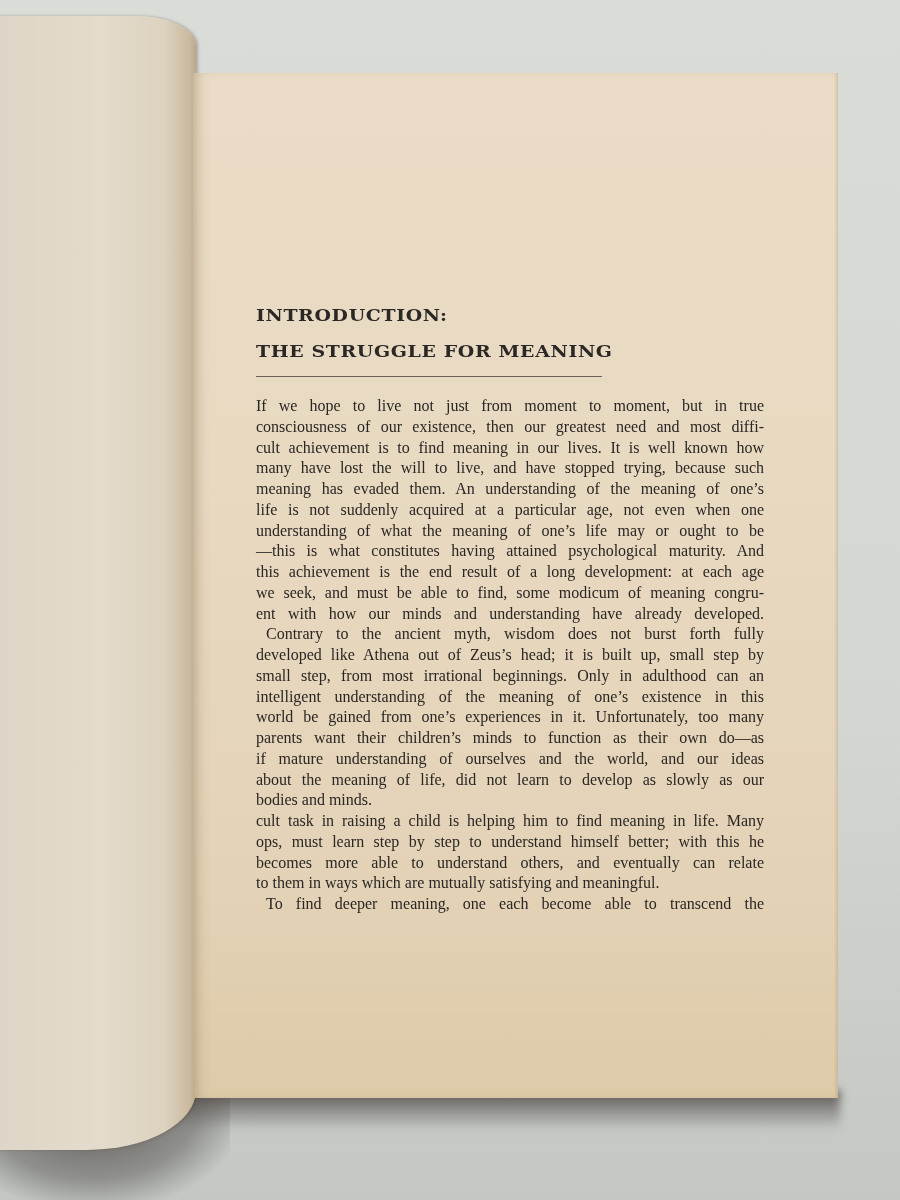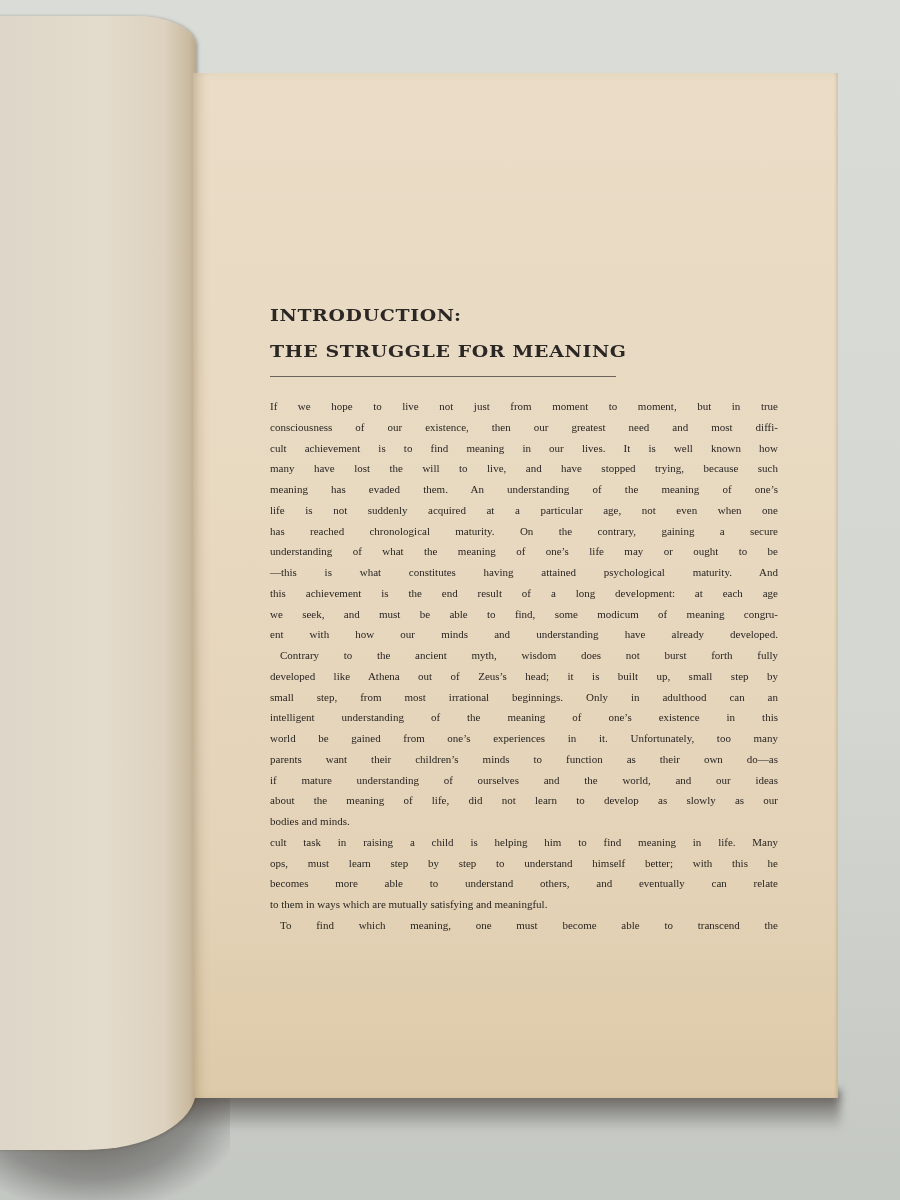--- a/index.html
+++ b/index.html
@@ -38,35 +38,34 @@
       background: linear-gradient(180deg, #eadcc6 0%, #e8d9c1 40%, #e3d2b6 80%, #ddcaa9 100%);
       box-shadow: inset 10px 0 14px -8px rgba(120,95,60,0.45);
     }
     .right-page::after {
       content: ""; position: absolute; right: 0; top: 0; width: 4px; height: 100%;
       background: linear-gradient(90deg, rgba(0,0,0,0), rgba(150,120,80,0.25));
     }
     .content {
       position: absolute; left: 63px; top: 232px; width: 508px;
       color: #2a2623;
-      margin-left: 14px;
     }
     .heading {
       font-family: "DejaVu Serif", "Liberation Serif", serif;
       font-weight: bold; font-size: 17.5px; letter-spacing: 0.6px;
       color: #2b2725; margin: 0; line-height: 20px;
       transform: scaleX(1.08); transform-origin: left center;
     }
     .heading.line1 { margin-top: 0; }
     .heading.line2 { margin-top: 16px; }
     .rule {
       width: 346px; height: 1px; background: #6b625a; margin-top: 15px; margin-bottom: 19px;
     }
     .para {
-      margin: 0; font-size: 11px; line-height: 20.75px; text-align: justify;
+      margin: 0; font-size: 16px; line-height: 20.75px; text-align: justify;
       text-align-last: justify; color: #2a2623;
     }
     .para .ln { display: block; text-align: justify; text-align-last: justify; white-space: nowrap; }
     .para .ln.last { text-align-last: left; }
     .para .ln.indent { padding-left: 10px; }
   </style>
 </head>
 <body>
 
 <div class="scene">
@@ -83,21 +82,20 @@
       <h1 class="heading line2">THE STRUGGLE FOR MEANING</h1>
       <div class="rule"></div>
 
       <div class="para">
         <span class="ln">If we hope to live not just from moment to moment, but in true</span>
         <span class="ln">consciousness of our existence, then our greatest need and most diffi-</span>
         <span class="ln">cult achievement is to find meaning in our lives. It is well known how</span>
         <span class="ln">many have lost the will to live, and have stopped trying, because such</span>
         <span class="ln">meaning has evaded them. An understanding of the meaning of one’s</span>
         <span class="ln">life is not suddenly acquired at a particular age, not even when one</span>
-        <span class="ln">has reached chronological maturity. On the contrary, gaining a secure</span>
         <span class="ln">understanding of what the meaning of one’s life may or ought to be</span>
         <span class="ln">—this is what constitutes having attained psychological maturity. And</span>
         <span class="ln">this achievement is the end result of a long development: at each age</span>
         <span class="ln">we seek, and must be able to find, some modicum of meaning congru-</span>
         <span class="ln">ent with how our minds and understanding have already developed.</span>
       </div>
 
       <div class="para">
         <span class="ln indent">Contrary to the ancient myth, wisdom does not burst forth fully</span>
         <span class="ln">developed like Athena out of Zeus’s head; it is built up, small step by</span>
@@ -111,17 +109,17 @@
       </div>
 
       <div class="para">
         <span class="ln">cult task in raising a child is helping him to find meaning in life. Many</span>
         <span class="ln">ops, must learn step by step to understand himself better; with this he</span>
         <span class="ln">becomes more able to understand others, and eventually can relate</span>
         <span class="ln last">to them in ways which are mutually satisfying and meaningful.</span>
       </div>
 
       <div class="para">
-        <span class="ln indent">To find which meaning, one must become able to transcend the</span>
+        <span class="ln indent">To find deeper meaning, one each become able to transcend the</span>
       </div>
     </div>
   </div>
 </div>
 
 </body></html>

